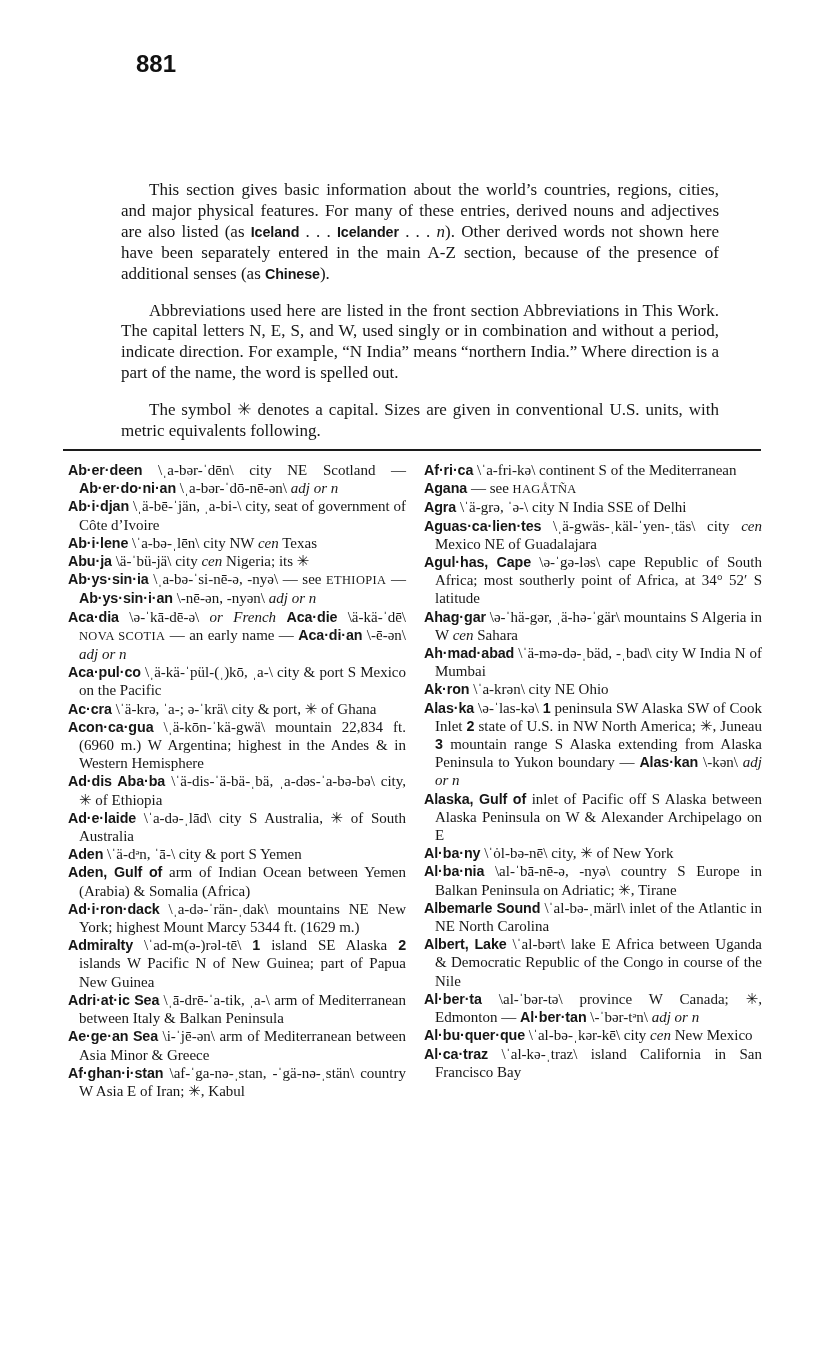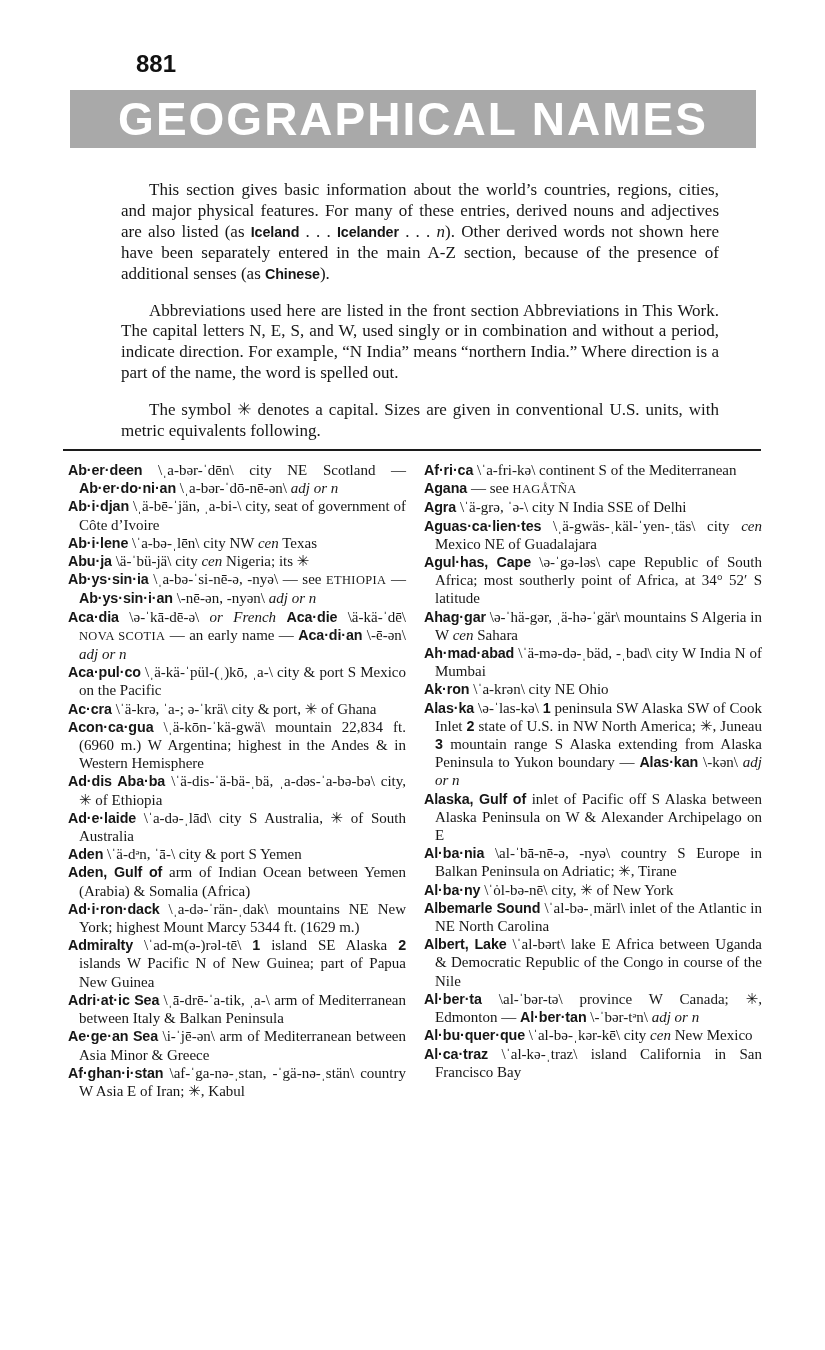--- a/index.html
+++ b/index.html
@@ -44,23 +44,20 @@
   }
   .i { font-style:italic; }
   .sc { font-size:12.4px; letter-spacing:0.4px; }
   .u { text-decoration:underline; text-underline-offset:2px; }
 </style>
 </head>
 <body>
 
 <div class="page">
   <div class="page-number">881</div>
-  <div class="banner">
-    <span class="banner-title">GEOGRAPHICAL NAMES</span>
-  </div>
   <div class="intro" id="intro">
       <p class="intro-p"><span>This section gives basic information about the world’s countries, regions, cities, and major physical features. For many of these entries, derived nouns and adjectives are also listed (as </span><span class="b">Iceland</span><span> . . . </span><span class="b">Icelander</span><span> . . . </span><span class="i">n</span><span>). Other derived words not shown here have been separately entered in the main A-Z section, because of the presence of additional senses (as </span><span class="b">Chinese</span><span>).</span></p>
       <p class="intro-p"><span>Abbreviations used here are listed in the front section Abbreviations in This Work. The capital letters N, E, S, and W, used singly or in combination and without a period, indicate direction. For example, “N India” means “northern India.” Where direction is a part of the name, the word is spelled out.</span></p>
       <p class="intro-p"><span>The symbol ✳ denotes a capital. Sizes are given in conventional U.S. units, with metric equivalents following.</span></p>
     </div>
   <hr class="rule">
   <div class="col col-left" id="col-left">
       <p class="entry"><span class="b">Ab·er·deen</span><span> \ˌa-bər-ˈdēn\ city NE Scotland — </span><span class="b">Ab·er·do·ni·an</span><span> \ˌa-bər-ˈdō-nē-ən\ </span><span class="i">adj or n</span></p>
       <p class="entry"><span class="b">Ab·i·djan</span><span> \ˌä-bē-ˈjän, ˌa-bi-\ city, seat of government of Côte d’Ivoire</span></p>
       <p class="entry"><span class="b">Ab·i·lene</span><span> \ˈa-bə-ˌlēn\ city NW </span><span class="i">cen</span><span> Texas</span></p>
@@ -84,21 +81,21 @@
       <p class="entry"><span class="b">Af·ri·ca</span><span> \ˈa-fri-kə\ continent S of the Mediterranean</span></p>
       <p class="entry"><span class="b">Agana</span><span> — see </span><span class="sc">HAGÅTÑA</span></p>
       <p class="entry"><span class="b">Agra</span><span> \ˈä-grə, ˈə-\ city N India SSE of Delhi</span></p>
       <p class="entry"><span class="b">Aguas·ca·lien·tes</span><span> \ˌä-gwäs-ˌkäl-ˈyen-ˌtäs\ city </span><span class="i">cen</span><span> Mexico NE of Guadalajara</span></p>
       <p class="entry"><span class="b">Agul·has, Cape</span><span> \ə-ˈgə-ləs\ cape Republic of South Africa; most southerly point of Africa, at 34° 52′ S latitude</span></p>
       <p class="entry"><span class="b">Ahag·gar</span><span> \ə-ˈhä-gər, ˌä-hə-ˈgär\ mountains S Algeria in W </span><span class="i">cen</span><span> Sahara</span></p>
       <p class="entry"><span class="b">Ah·mad·abad</span><span> \ˈä-mə-də-ˌbäd, -ˌbad\ city W India N of Mumbai</span></p>
       <p class="entry"><span class="b">Ak·ron</span><span> \ˈa-krən\ city NE Ohio</span></p>
       <p class="entry"><span class="b">Alas·ka</span><span> \ə-ˈlas-kə\ </span><span class="b">1</span><span> peninsula SW Alaska SW of Cook Inlet </span><span class="b">2</span><span> state of U.S. in NW North America; ✳, Juneau </span><span class="b">3</span><span> mountain range S Alaska extending from Alaska Peninsula to Yukon boundary — </span><span class="b">Alas·kan</span><span> \-kən\ </span><span class="i">adj or n</span></p>
       <p class="entry"><span class="b">Alaska, Gulf of</span><span> inlet of Pacific off S Alaska between Alaska Peninsula on W &amp; Alexander Archipelago on E</span></p>
+      <p class="entry"><span class="b">Al·ba·ny</span><span> \ˈȯl-bə-nē\ city, ✳ of New York</span></p>
       <p class="entry"><span class="b">Al·ba·nia</span><span> \al-ˈbā-nē-ə, -nyə\ country S Europe in Balkan Peninsula on Adriatic; ✳, Tirane</span></p>
-      <p class="entry"><span class="b">Al·ba·ny</span><span> \ˈȯl-bə-nē\ city, ✳ of New York</span></p>
       <p class="entry"><span class="b">Albemarle Sound</span><span> \ˈal-bə-ˌmärl\ inlet of the Atlantic in NE North Carolina</span></p>
       <p class="entry"><span class="b">Albert, Lake</span><span> \ˈal-bərt\ lake E Africa between Uganda &amp; Democratic Republic of the Congo in course of the Nile</span></p>
       <p class="entry"><span class="b">Al·ber·ta</span><span> \al-ˈbər-tə\ province W Canada; ✳, Edmonton — </span><span class="b">Al·ber·tan</span><span> \-ˈbər-tᵊn\ </span><span class="i">adj or n</span></p>
       <p class="entry"><span class="b">Al·bu·quer·que</span><span> \ˈal-bə-ˌkər-kē\ city </span><span class="i">cen</span><span> New Mexico</span></p>
       <p class="entry"><span class="b">Al·ca·traz</span><span> \ˈal-kə-ˌtraz\ island California in San Francisco Bay</span></p>
     </div>
 </div>
 
 </body></html>

